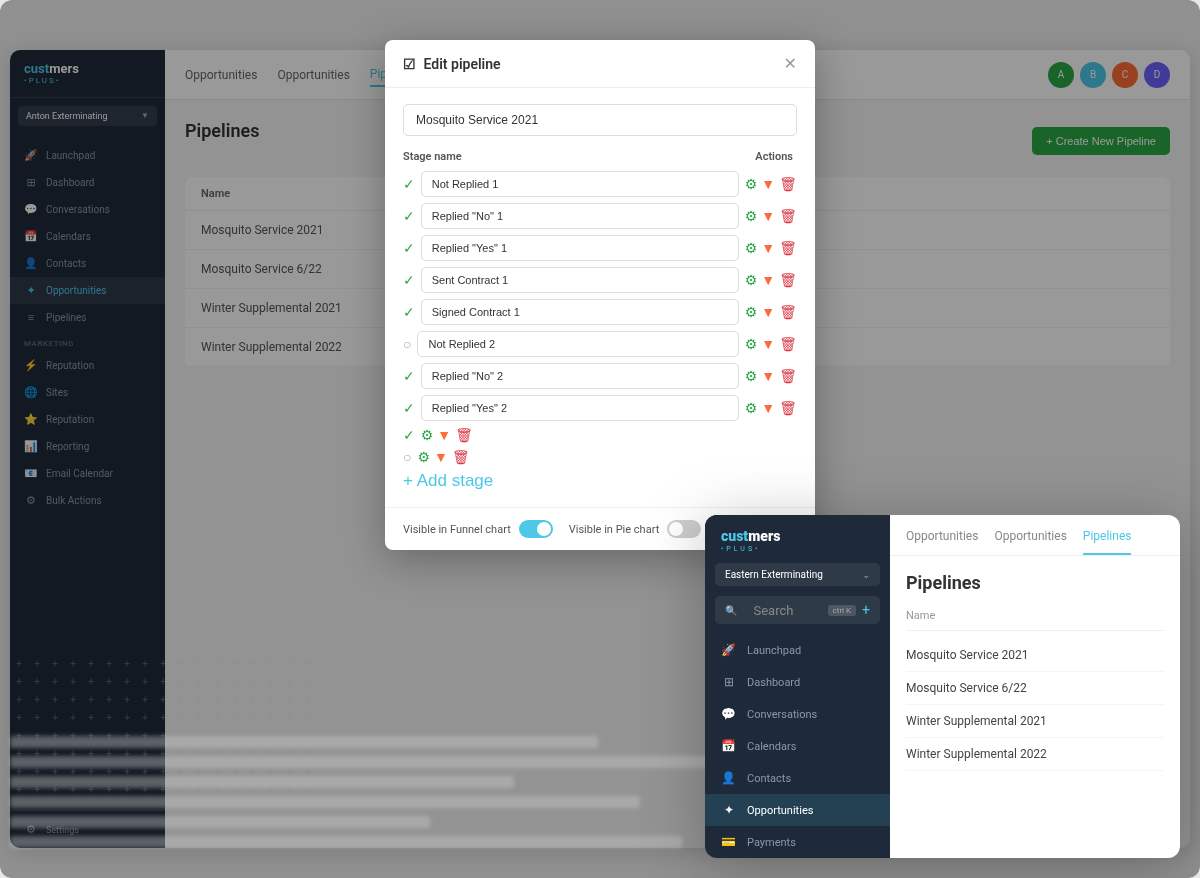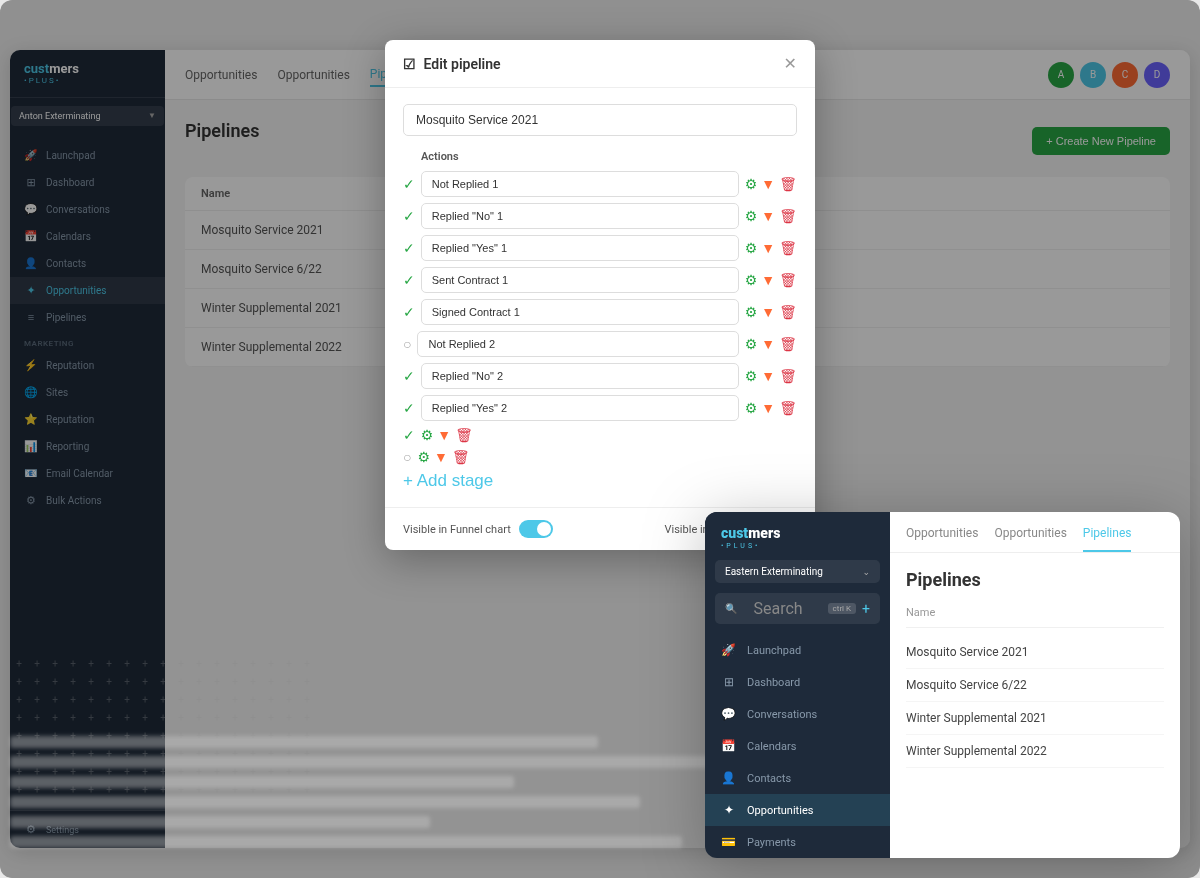--- a/index.html
+++ b/index.html
@@ -64,21 +64,21 @@
       color: #fff;
     }
 
     .logo-sub {
       font-size: 8px;
       color: #4dc8e8;
       letter-spacing: 2px;
     }
 
     .account-selector {
-      margin: 8px 1px;
+      margin: 8px 8px;
       background: rgba(255,255,255,0.1);
       border-radius: 4px;
       padding: 5px 8px;
       display: flex;
       align-items: flex-start;
       justify-content: space-between;
     }
 
     .account-name {
       color: #fff;
@@ -378,21 +378,21 @@
       gap: 4px;
       background: none;
       border: none;
     }
 
     .modal-footer {
       padding: 12px 18px;
       border-top: 1px solid #eee;
       display: flex;
       align-items: center;
-      justify-content: space-between;
+      justify-content: flex-start;
       gap: 16px;
     }
 
     .toggle-group {
       display: flex;
       align-items: center;
       gap: 8px;
       font-size: 11px;
       color: #555;
     }
@@ -495,21 +495,21 @@
       gap: 6px;
     }
 
     .search-icon {
       color: #aaa;
       font-size: 10px;
     }
 
     .search-text {
       color: #888;
-      font-size: 16px;
+      font-size: 13px;
       flex: 1;
       padding-left: 10px;
     }
 
     .search-shortcut {
       background: rgba(255,255,255,0.15);
       border-radius: 3px;
       padding: 1px 5px;
       font-size: 8px;
       color: #aaa;
@@ -764,20 +764,21 @@
           <span>☑</span>
           <span>Edit pipeline</span>
         </div>
         <button class="modal-close">✕</button>
       </div>
 
       <div class="modal-body">
         <input class="pipeline-name-input" type="text" value="Mosquito Service 2021" style="">
 
         <div class="stage-table-header">
+          <span class="stage-col-label">Stage name</span>
           <span class="stage-col-actions">Actions</span>
         </div>
 
         
         <div class="stage-row">
           <span class="stage-check">✓</span>
           <input class="stage-input" type="text" value="Not Replied 1" style="">
           <div class="stage-actions">
             <span class="action-btn-green">⚙</span>
             <span class="action-btn-orange">▼</span>

